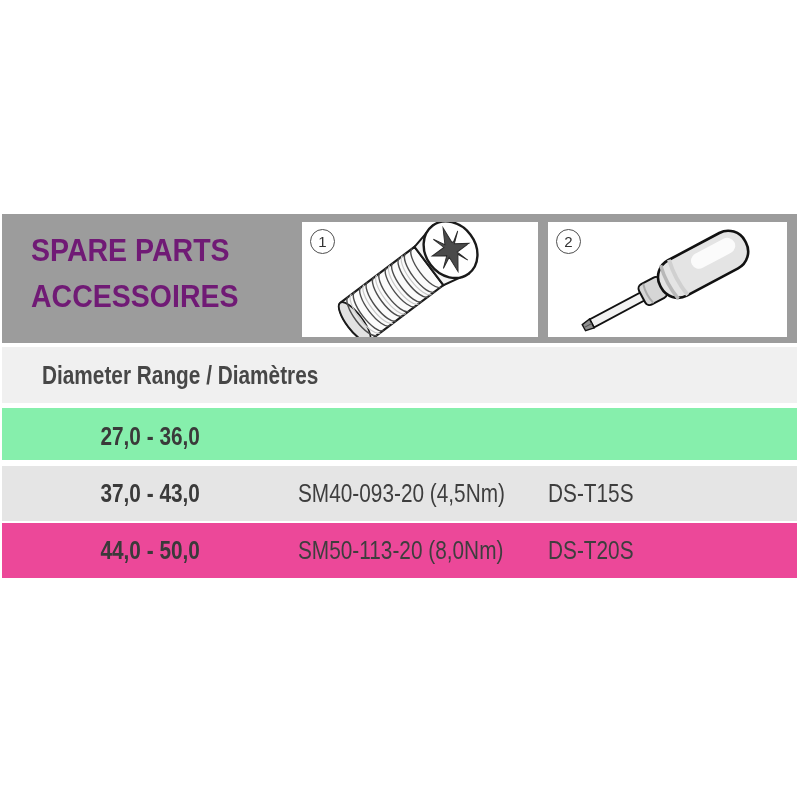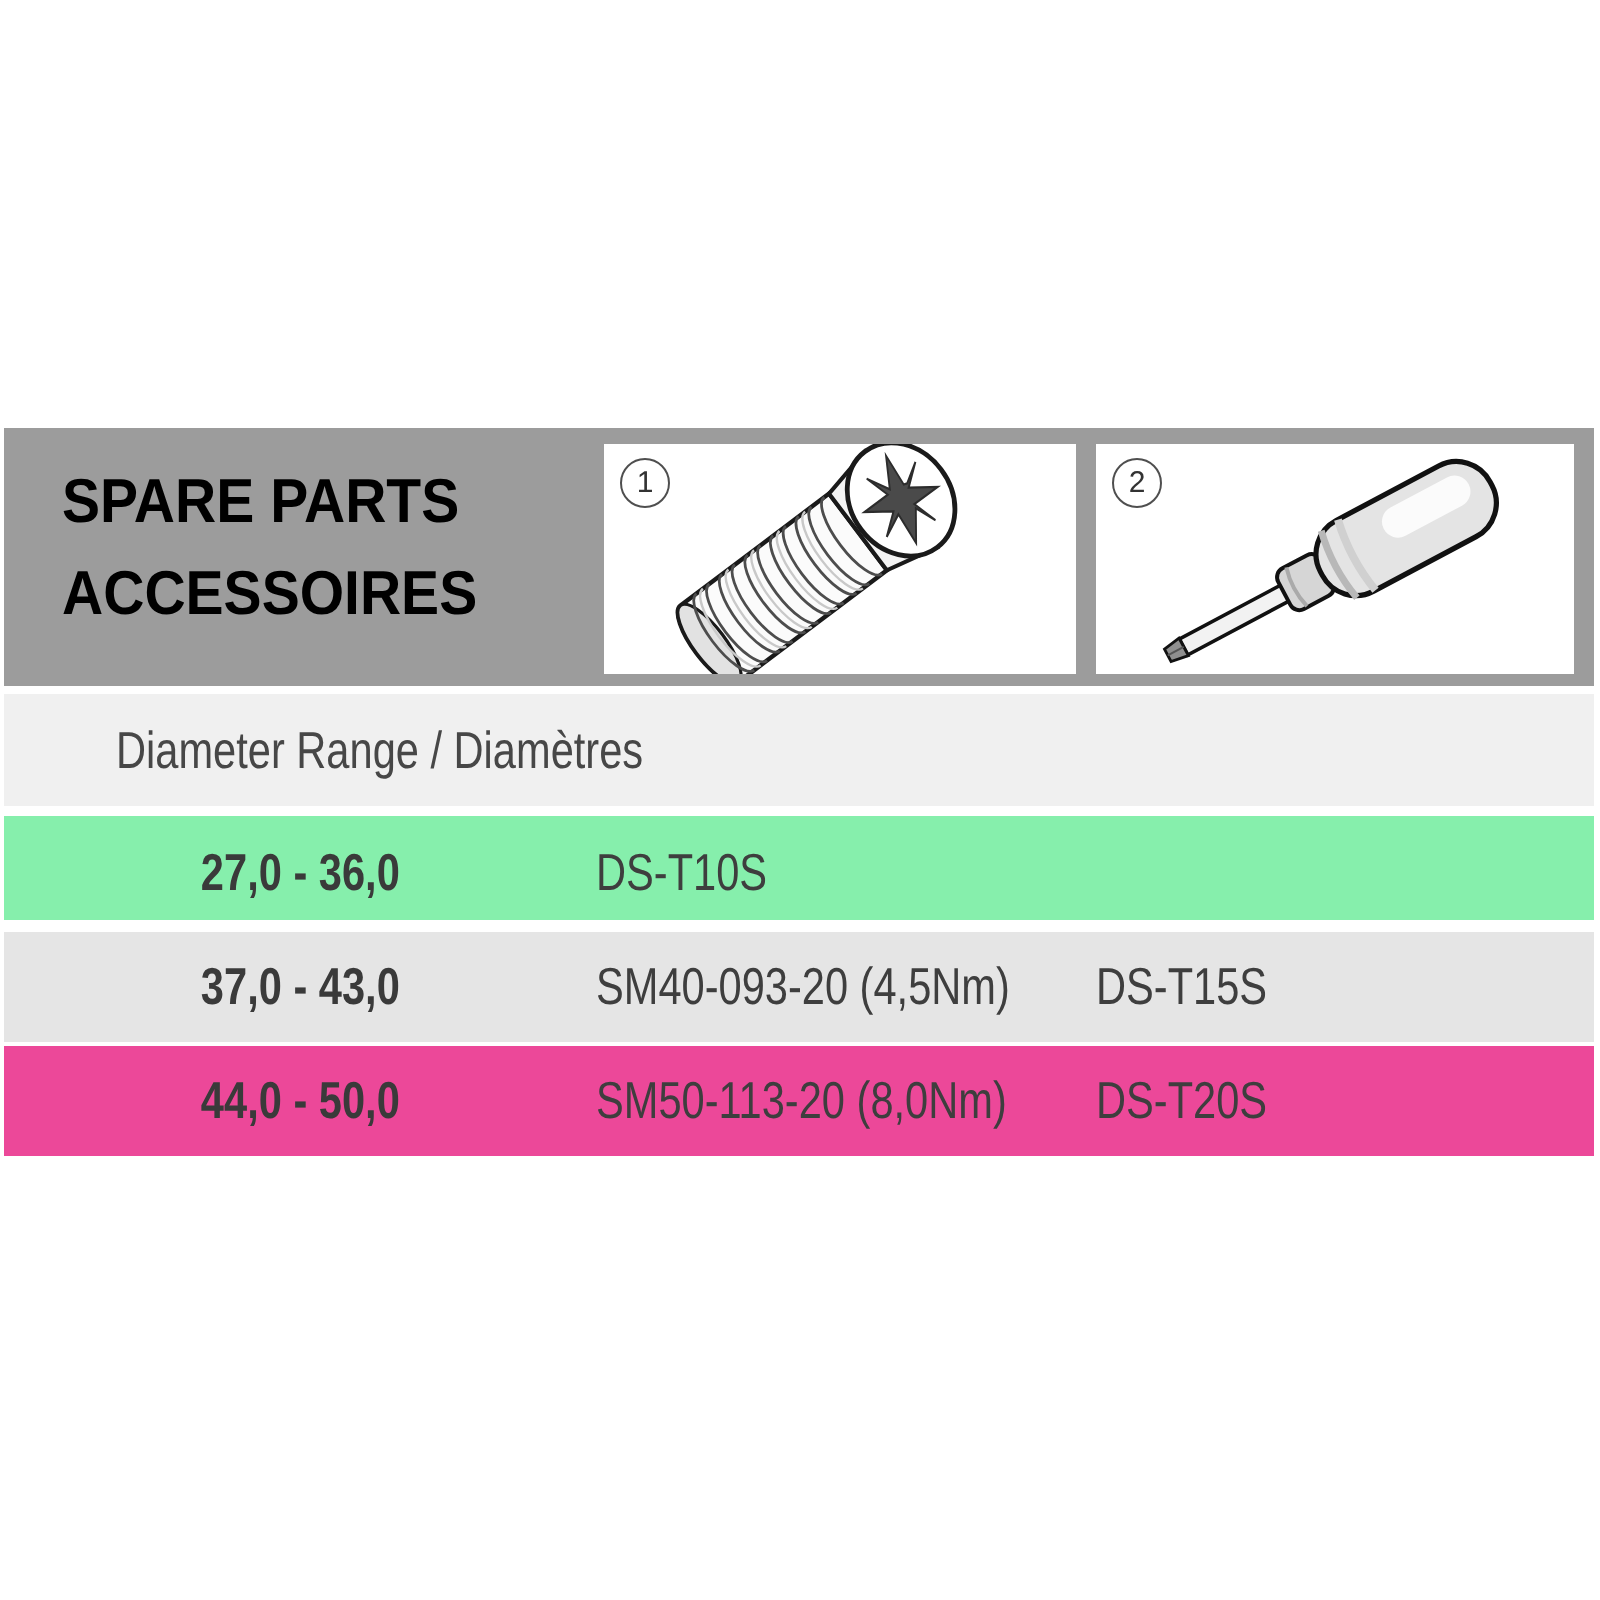--- a/index.html
+++ b/index.html
@@ -1,37 +1,37 @@
 <!DOCTYPE html>
 <html><head>
 <meta charset="utf-8">
 <style>
   html,body { margin:0; padding:0; background:#ffffff; }
   body { width:800px; height:800px; font-family:"Liberation Sans", sans-serif; }
   .page { position:relative; width:800px; height:800px; background:#ffffff; overflow:hidden; }
 
   
   .band { position:absolute; left:2px; top:214px; width:795px; height:129px; background:#9c9c9c; }
-  .title { position:absolute; left:29px; top:14px; color:#000000; font-weight:bold;
+  .title { position:absolute; left:29px; top:14px; color:#701a75; font-weight:bold;
            font-size:31px; line-height:46px; }
   .cond-t { display:inline-block; transform:scaleX(0.92); transform-origin:0 50%; white-space:nowrap; }
 
   .item-box { position:absolute; top:8px; height:115px; background:#ffffff; }
   .box1 { left:300px; width:236px; }
   .box2 { left:546px; width:239px; }
   .item-box svg { position:absolute; left:0; top:0; }
   .fig-num { position:absolute; left:8px; top:7px; width:23px; height:23px;
              border:1.5px solid #4f4f4f; border-radius:50%;
              font-size:15px; line-height:23px; text-align:center; color:#333333;
              background:#ffffff; z-index:2; }
 
   
   .trow { position:absolute; left:2px; width:795px; display:flex; color:#3e3e3e; font-size:26px; }
   .thead { top:347px; height:56px; line-height:56px; background:#f0f0f0; color:#474747; }
-  .thead .label { padding-left:56px; }
+  .thead .label { padding-left:40px;font-weight:bold; }
   .r1 { top:408px; height:52px; line-height:56px; background:#86efac; }
   .r2 { top:466px; height:55px; line-height:55px; background:#e5e5e5; }
   .r3 { top:523px; height:55px; line-height:55px; background:#ec4899; }
   .c1 { width:296px; text-align:center; font-weight:bold; color:#3a3a3a; }
   .c2 { width:250px; }
   .c3 { flex:1; }
   .cond { display:inline-block; transform:scaleX(0.8); transform-origin:0 50%; white-space:nowrap; }
   .c1 .cond { transform-origin:50% 50%; }
 </style>
 </head>
@@ -111,21 +111,20 @@
   </div>
 
   <div class="trow thead">
     <div class="label">
       <span class="cond">Diameter Range / Diamètres</span>
     </div>
   </div>
 
   <div class="trow r1">
     <div class="c1"><span class="cond">27,0 - 36,0</span></div>
-    <div class="c3"><span class="cond">DS-T10S</span></div>
   </div>
 
   <div class="trow r2">
     <div class="c1"><span class="cond">37,0 - 43,0</span></div>
     <div class="c2"><span class="cond">SM40-093-20 (4,5Nm)</span></div>
     <div class="c3"><span class="cond">DS-T15S</span></div>
   </div>
 
   <div class="trow r3">
     <div class="c1"><span class="cond">44,0 - 50,0</span></div>

